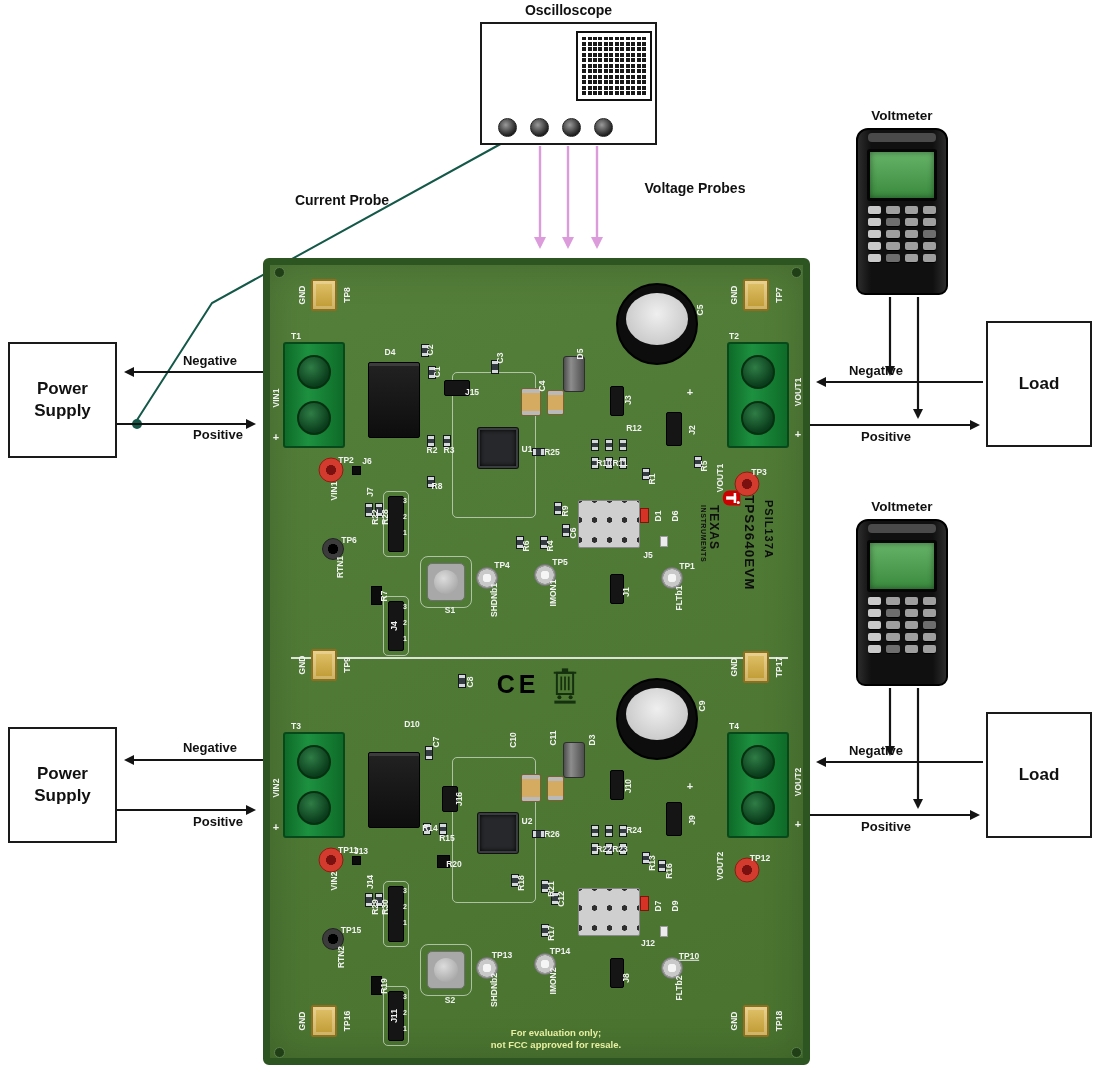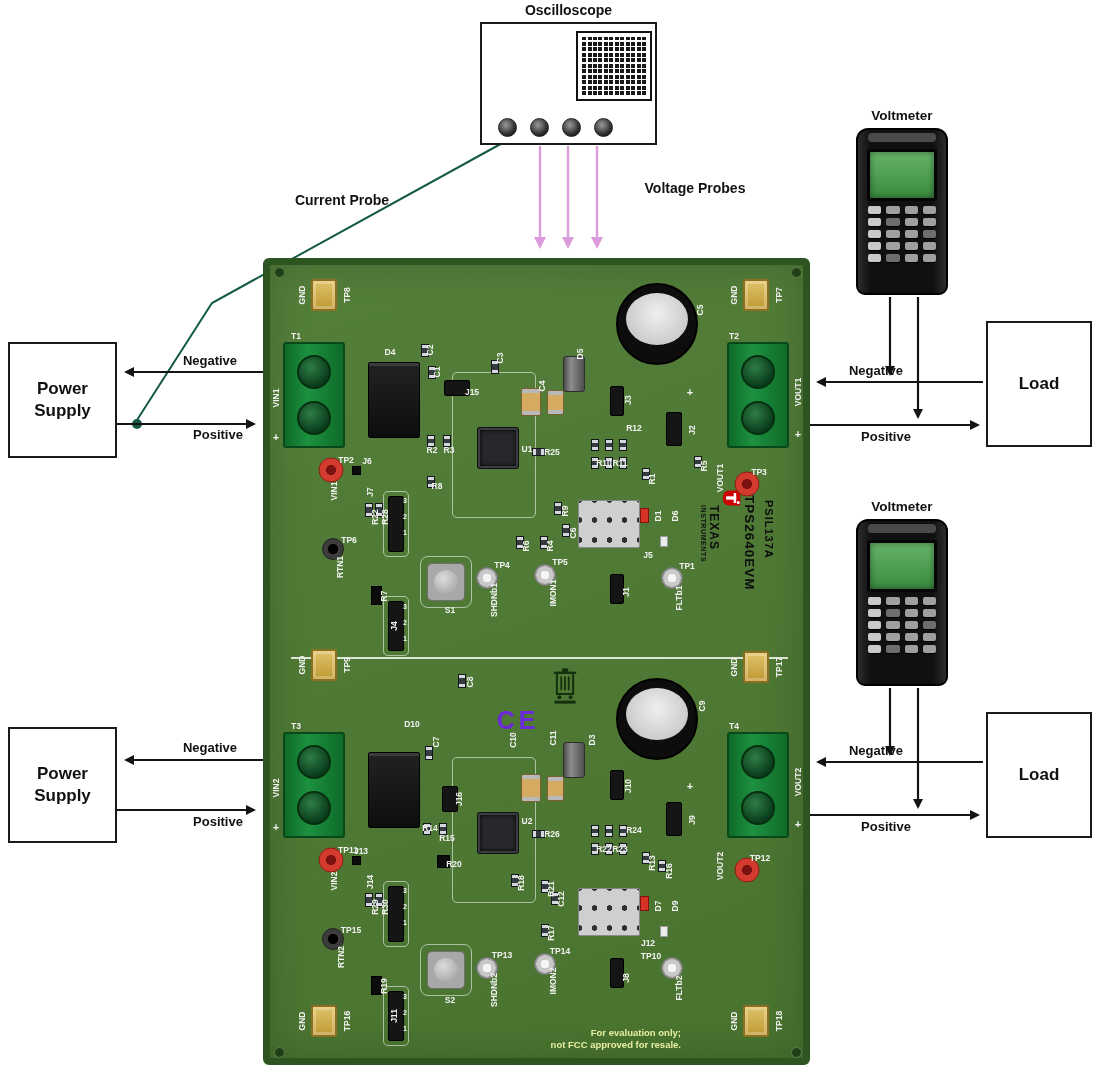--- a/index.html
+++ b/index.html
@@ -53,21 +53,21 @@
   .tp-silver{background:radial-gradient(circle,#f5f5f5 0 30%,#c9c9c9 32% 60%,#9a9a9a 62%);border:1.5px solid #777;}
   .tp-red{width:25px;height:25px;background:radial-gradient(circle,#7a1010 0 30%,#d23b2e 32%);border:1.5px solid #8f1d12;}
   .tp-black{background:radial-gradient(circle,#000 0 35%,#3c3c3c 37%);border:1.5px solid #222;}
   .maker{position:absolute;left:700px;top:505px;height:160px;writing-mode:vertical-rl;color:#101010;}
   .maker-1{font-size:12px;font-weight:bold;letter-spacing:1px;}
   .maker-2{font-size:7px;font-weight:bold;letter-spacing:.6px;}
   .model{position:absolute;left:742px;top:495px;writing-mode:vertical-rl;font-size:13.5px;font-weight:bold;color:#0d0d0d;letter-spacing:1px;}
   .assembly{position:absolute;left:763px;top:500px;writing-mode:vertical-rl;font-size:11px;font-weight:bold;color:#0d0d0d;letter-spacing:1px;}
   .ti-bug{position:absolute;left:722px;top:488px;width:20px;height:20px;transform:rotate(90deg);}
   .weee{position:absolute;left:550px;top:662px;}
-  .fline{position:absolute;left:431px;width:250px;text-align:right;font-size:9.5px;font-weight:700;color:#e7efa3;line-height:1;}
+  .fline{position:absolute;left:431px;width:250px;text-align:center;font-size:9.5px;font-weight:700;color:#e7efa3;line-height:1;}
 </style>
 </head>
 <body>
 
 <div class="canvas">
 
   <svg class="wires" width="1100" height="1070" viewBox="0 0 1100 1070">
     <defs>
       <marker id="ab" markerUnits="userSpaceOnUse" markerWidth="10" markerHeight="10" refX="8" refY="5" orient="auto">
           <path d="M0,0L10,5L0,10Z" fill="#141414"></path>
@@ -332,21 +332,21 @@
       <span class="silk" style="left: 340px; top: 567px; transform: translate(-50%, -50%) rotate(-90deg);">RTN1</span>
       <span class="silk" style="left: 384px; top: 596px; transform: translate(-50%, -50%) rotate(-90deg);">R7</span>
       <span class="silk" style="left: 394px; top: 626px; transform: translate(-50%, -50%) rotate(-90deg);">J4</span>
       <span class="silk" style="left: 405px; top: 500px; transform: translate(-50%, -50%); font-size: 7px;">3</span>
       <span class="silk" style="left: 405px; top: 516px; transform: translate(-50%, -50%); font-size: 7px;">2</span>
       <span class="silk" style="left: 405px; top: 532px; transform: translate(-50%, -50%); font-size: 7px;">1</span>
       <span class="silk" style="left: 405px; top: 606px; transform: translate(-50%, -50%); font-size: 7px;">3</span>
       <span class="silk" style="left: 405px; top: 622px; transform: translate(-50%, -50%); font-size: 7px;">2</span>
       <span class="silk" style="left: 405px; top: 638px; transform: translate(-50%, -50%); font-size: 7px;">1</span>
       <span class="silk" style="left: 470px; top: 682px; transform: translate(-50%, -50%) rotate(-90deg);">C8</span>
-      <span class="silk" style="left: 518px; top: 684px; transform: translate(-50%, -50%); font-size: 25px; color: #6d28d9; letter-spacing: 4px; margin-top: 36px;">CE</span>
+      <span class="silk" style="left: 518px; top: 684px; transform: translate(-50%, -50%); font-size: 25px; color: #000000; letter-spacing: 4px;">CE</span>
       <span class="silk" style="left: 412px; top: 724px; transform: translate(-50%, -50%);">D10</span>
       <span class="silk" style="left: 436px; top: 742px; transform: translate(-50%, -50%) rotate(-90deg);">C7</span>
       <span class="silk" style="left: 513px; top: 740px; transform: translate(-50%, -50%) rotate(-90deg);">C10</span>
       <span class="silk" style="left: 553px; top: 738px; transform: translate(-50%, -50%) rotate(-90deg);">C11</span>
       <span class="silk" style="left: 592px; top: 740px; transform: translate(-50%, -50%) rotate(-90deg);">D3</span>
       <span class="silk" style="left: 702px; top: 706px; transform: translate(-50%, -50%) rotate(-90deg);">C9</span>
       <span class="silk" style="left: 690px; top: 786px; transform: translate(-50%, -50%); font-size: 11px;">+</span>
       <span class="silk" style="left: 628px; top: 786px; transform: translate(-50%, -50%) rotate(-90deg);">J10</span>
       <span class="silk" style="left: 692px; top: 820px; transform: translate(-50%, -50%) rotate(-90deg);">J9</span>
       <span class="silk" style="left: 459px; top: 799px; transform: translate(-50%, -50%) rotate(-90deg);">J16</span>
@@ -363,21 +363,21 @@
       <span class="silk" style="left: 720px; top: 866px; transform: translate(-50%, -50%) rotate(-90deg);">VOUT2</span>
       <span class="silk" style="left: 760px; top: 858px; transform: translate(-50%, -50%);">TP12</span>
       <span class="silk" style="left: 521px; top: 883px; transform: translate(-50%, -50%) rotate(-90deg);">R18</span>
       <span class="silk" style="left: 551px; top: 889px; transform: translate(-50%, -50%) rotate(-90deg);">R21</span>
       <span class="silk" style="left: 561px; top: 899px; transform: translate(-50%, -50%) rotate(-90deg);">C12</span>
       <span class="silk" style="left: 551px; top: 933px; transform: translate(-50%, -50%) rotate(-90deg);">R17</span>
       <span class="silk" style="left: 658px; top: 906px; transform: translate(-50%, -50%) rotate(-90deg);">D7</span>
       <span class="silk" style="left: 675px; top: 906px; transform: translate(-50%, -50%) rotate(-90deg);">D9</span>
       <span class="silk" style="left: 648px; top: 943px; transform: translate(-50%, -50%);">J12</span>
       <span class="silk" style="left: 626px; top: 978px; transform: translate(-50%, -50%) rotate(-90deg);">J8</span>
-      <span class="silk" style="left: 651px; top: 956px; transform: translate(-50%, -50%);">TP10</span>
+      <span class="silk" style="left: 689px; top: 956px; transform: translate(-50%, -50%); text-decoration: underline;">TP10</span>
       <span class="silk" style="left: 679px; top: 988px; transform: translate(-50%, -50%) rotate(-90deg);">FLTb2</span>
       <span class="silk" style="left: 560px; top: 951px; transform: translate(-50%, -50%);">TP14</span>
       <span class="silk" style="left: 553px; top: 981px; transform: translate(-50%, -50%) rotate(-90deg);">IMON2</span>
       <span class="silk" style="left: 502px; top: 955px; transform: translate(-50%, -50%);">TP13</span>
       <span class="silk" style="left: 494px; top: 990px; transform: translate(-50%, -50%) rotate(-90deg);">SHDNb2</span>
       <span class="silk" style="left: 450px; top: 1000px; transform: translate(-50%, -50%);">S2</span>
       <span class="silk" style="left: 361px; top: 851px; transform: translate(-50%, -50%);">J13</span>
       <span class="silk" style="left: 370px; top: 882px; transform: translate(-50%, -50%) rotate(-90deg);">J14</span>
       <span class="silk" style="left: 375px; top: 907px; transform: translate(-50%, -50%) rotate(-90deg);">R29</span>
       <span class="silk" style="left: 385px; top: 907px; transform: translate(-50%, -50%) rotate(-90deg);">R30</span>

